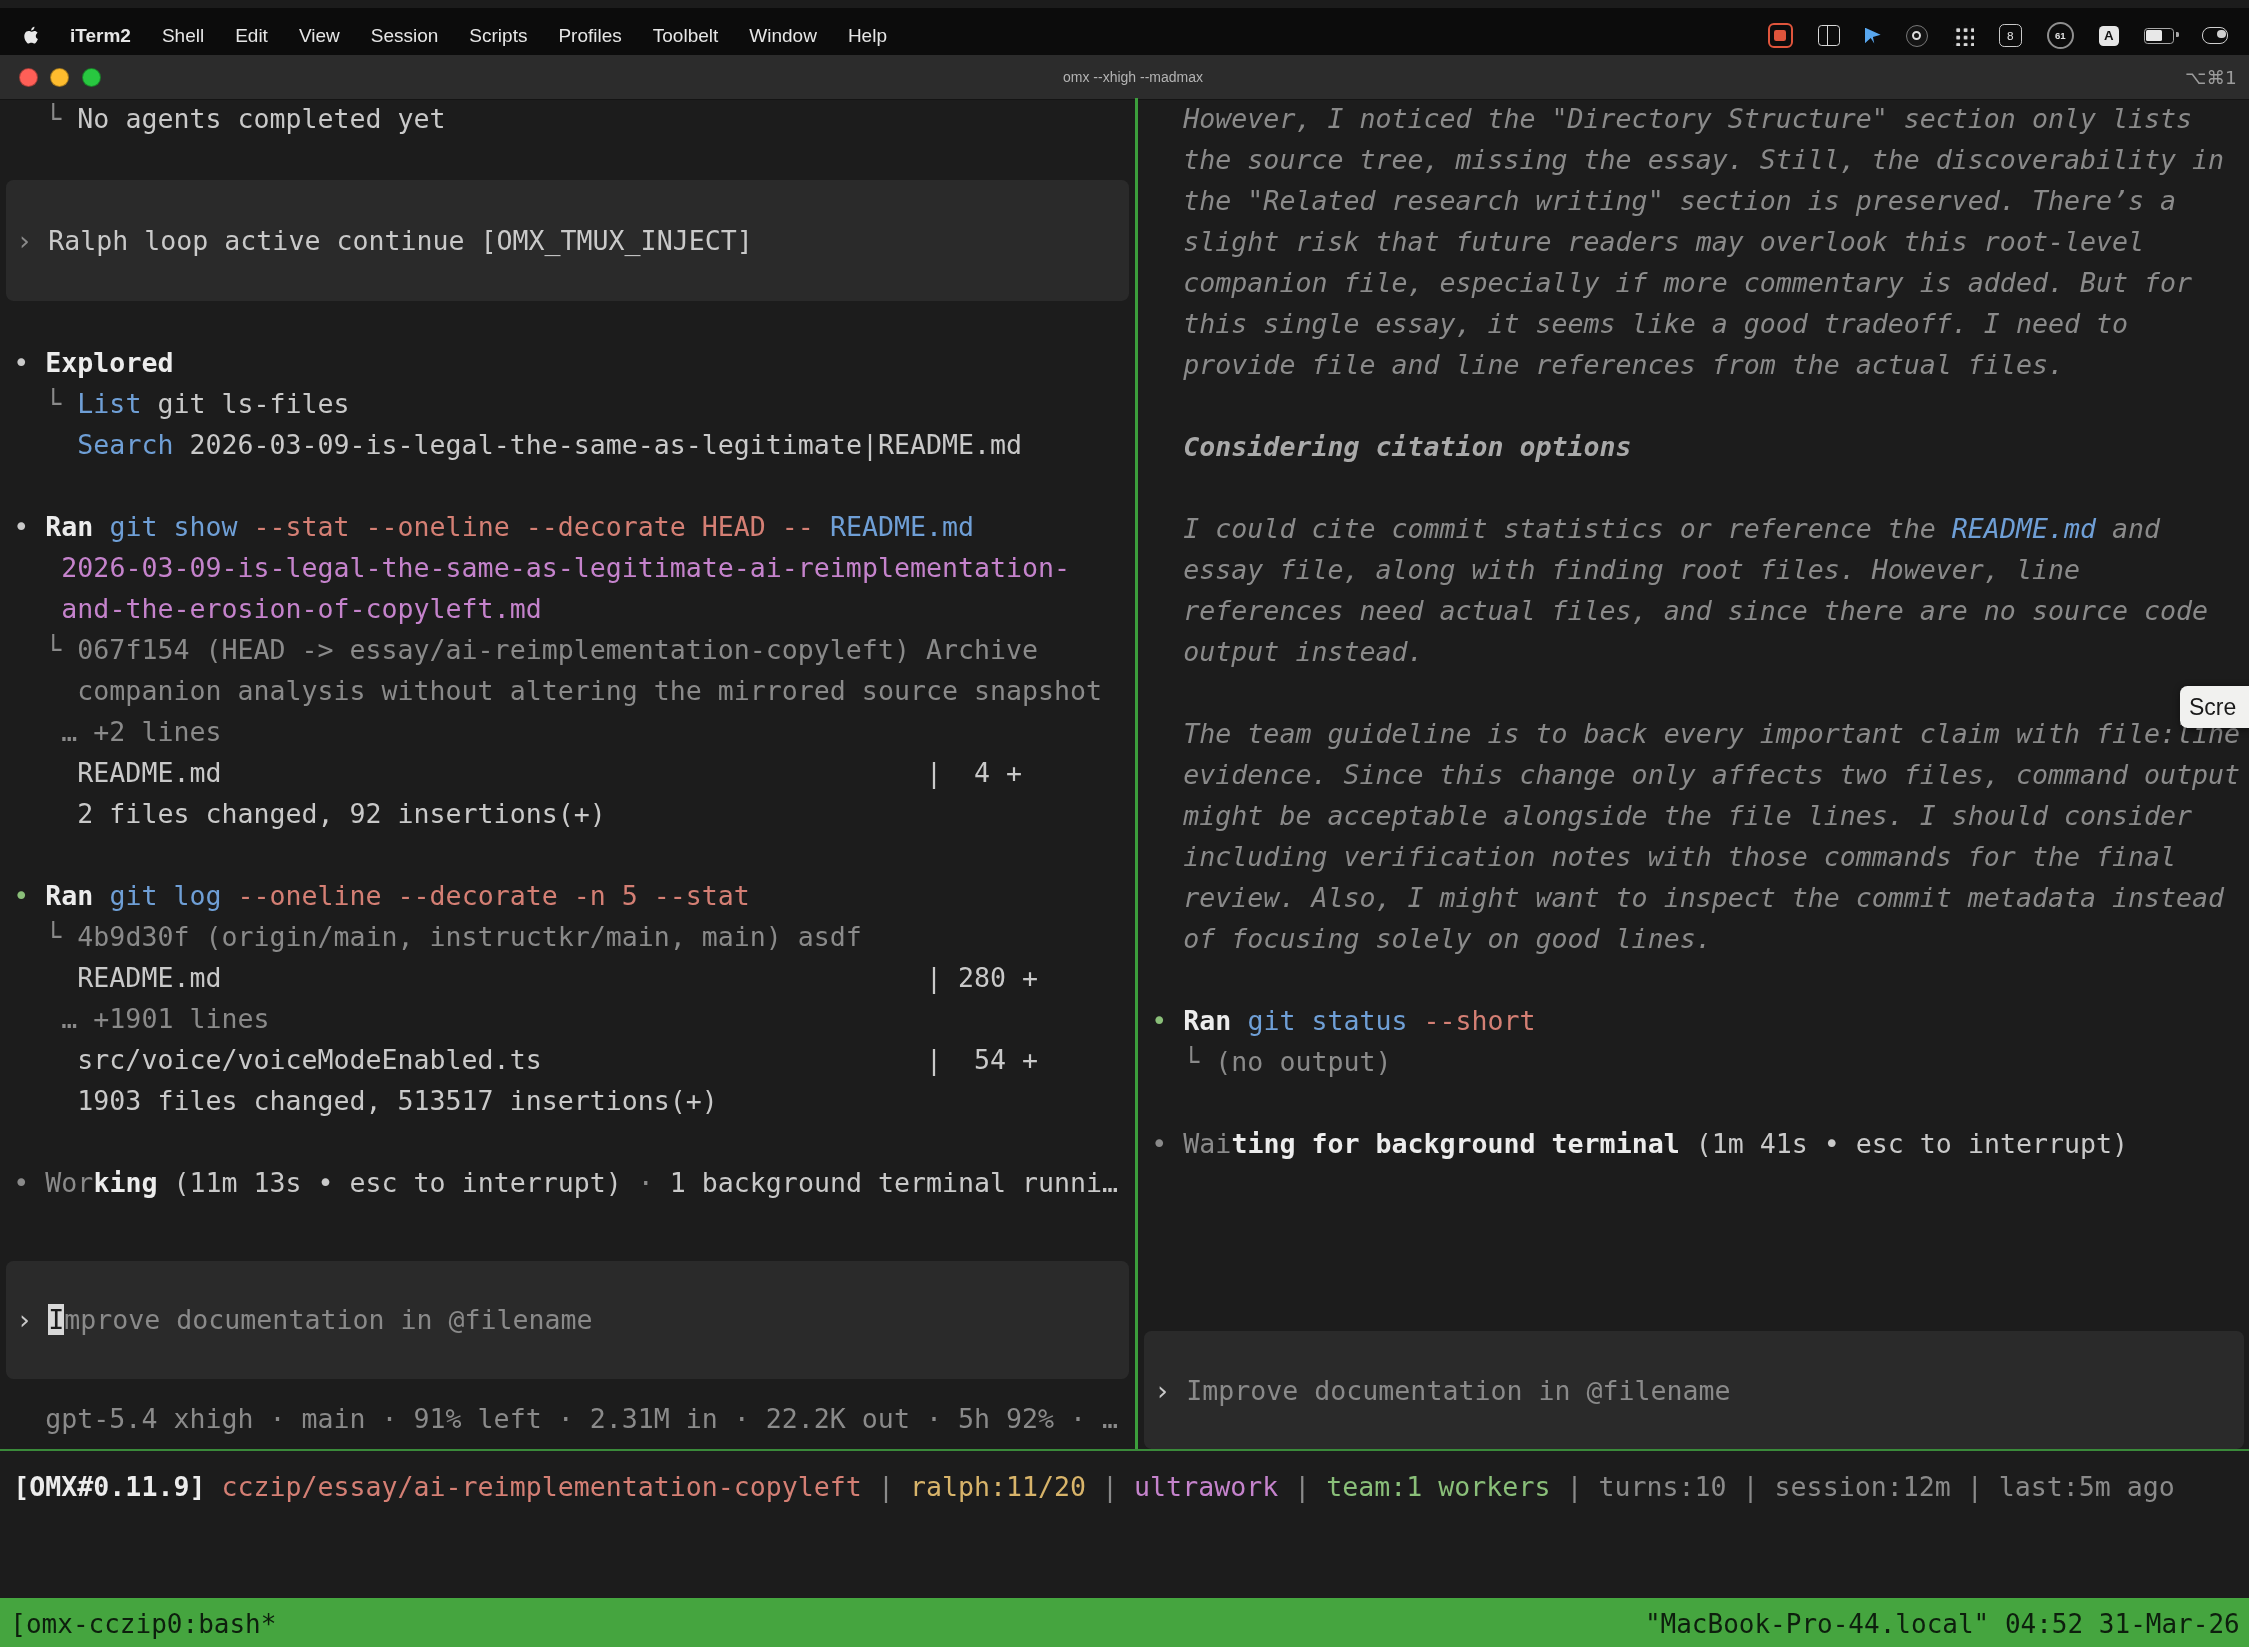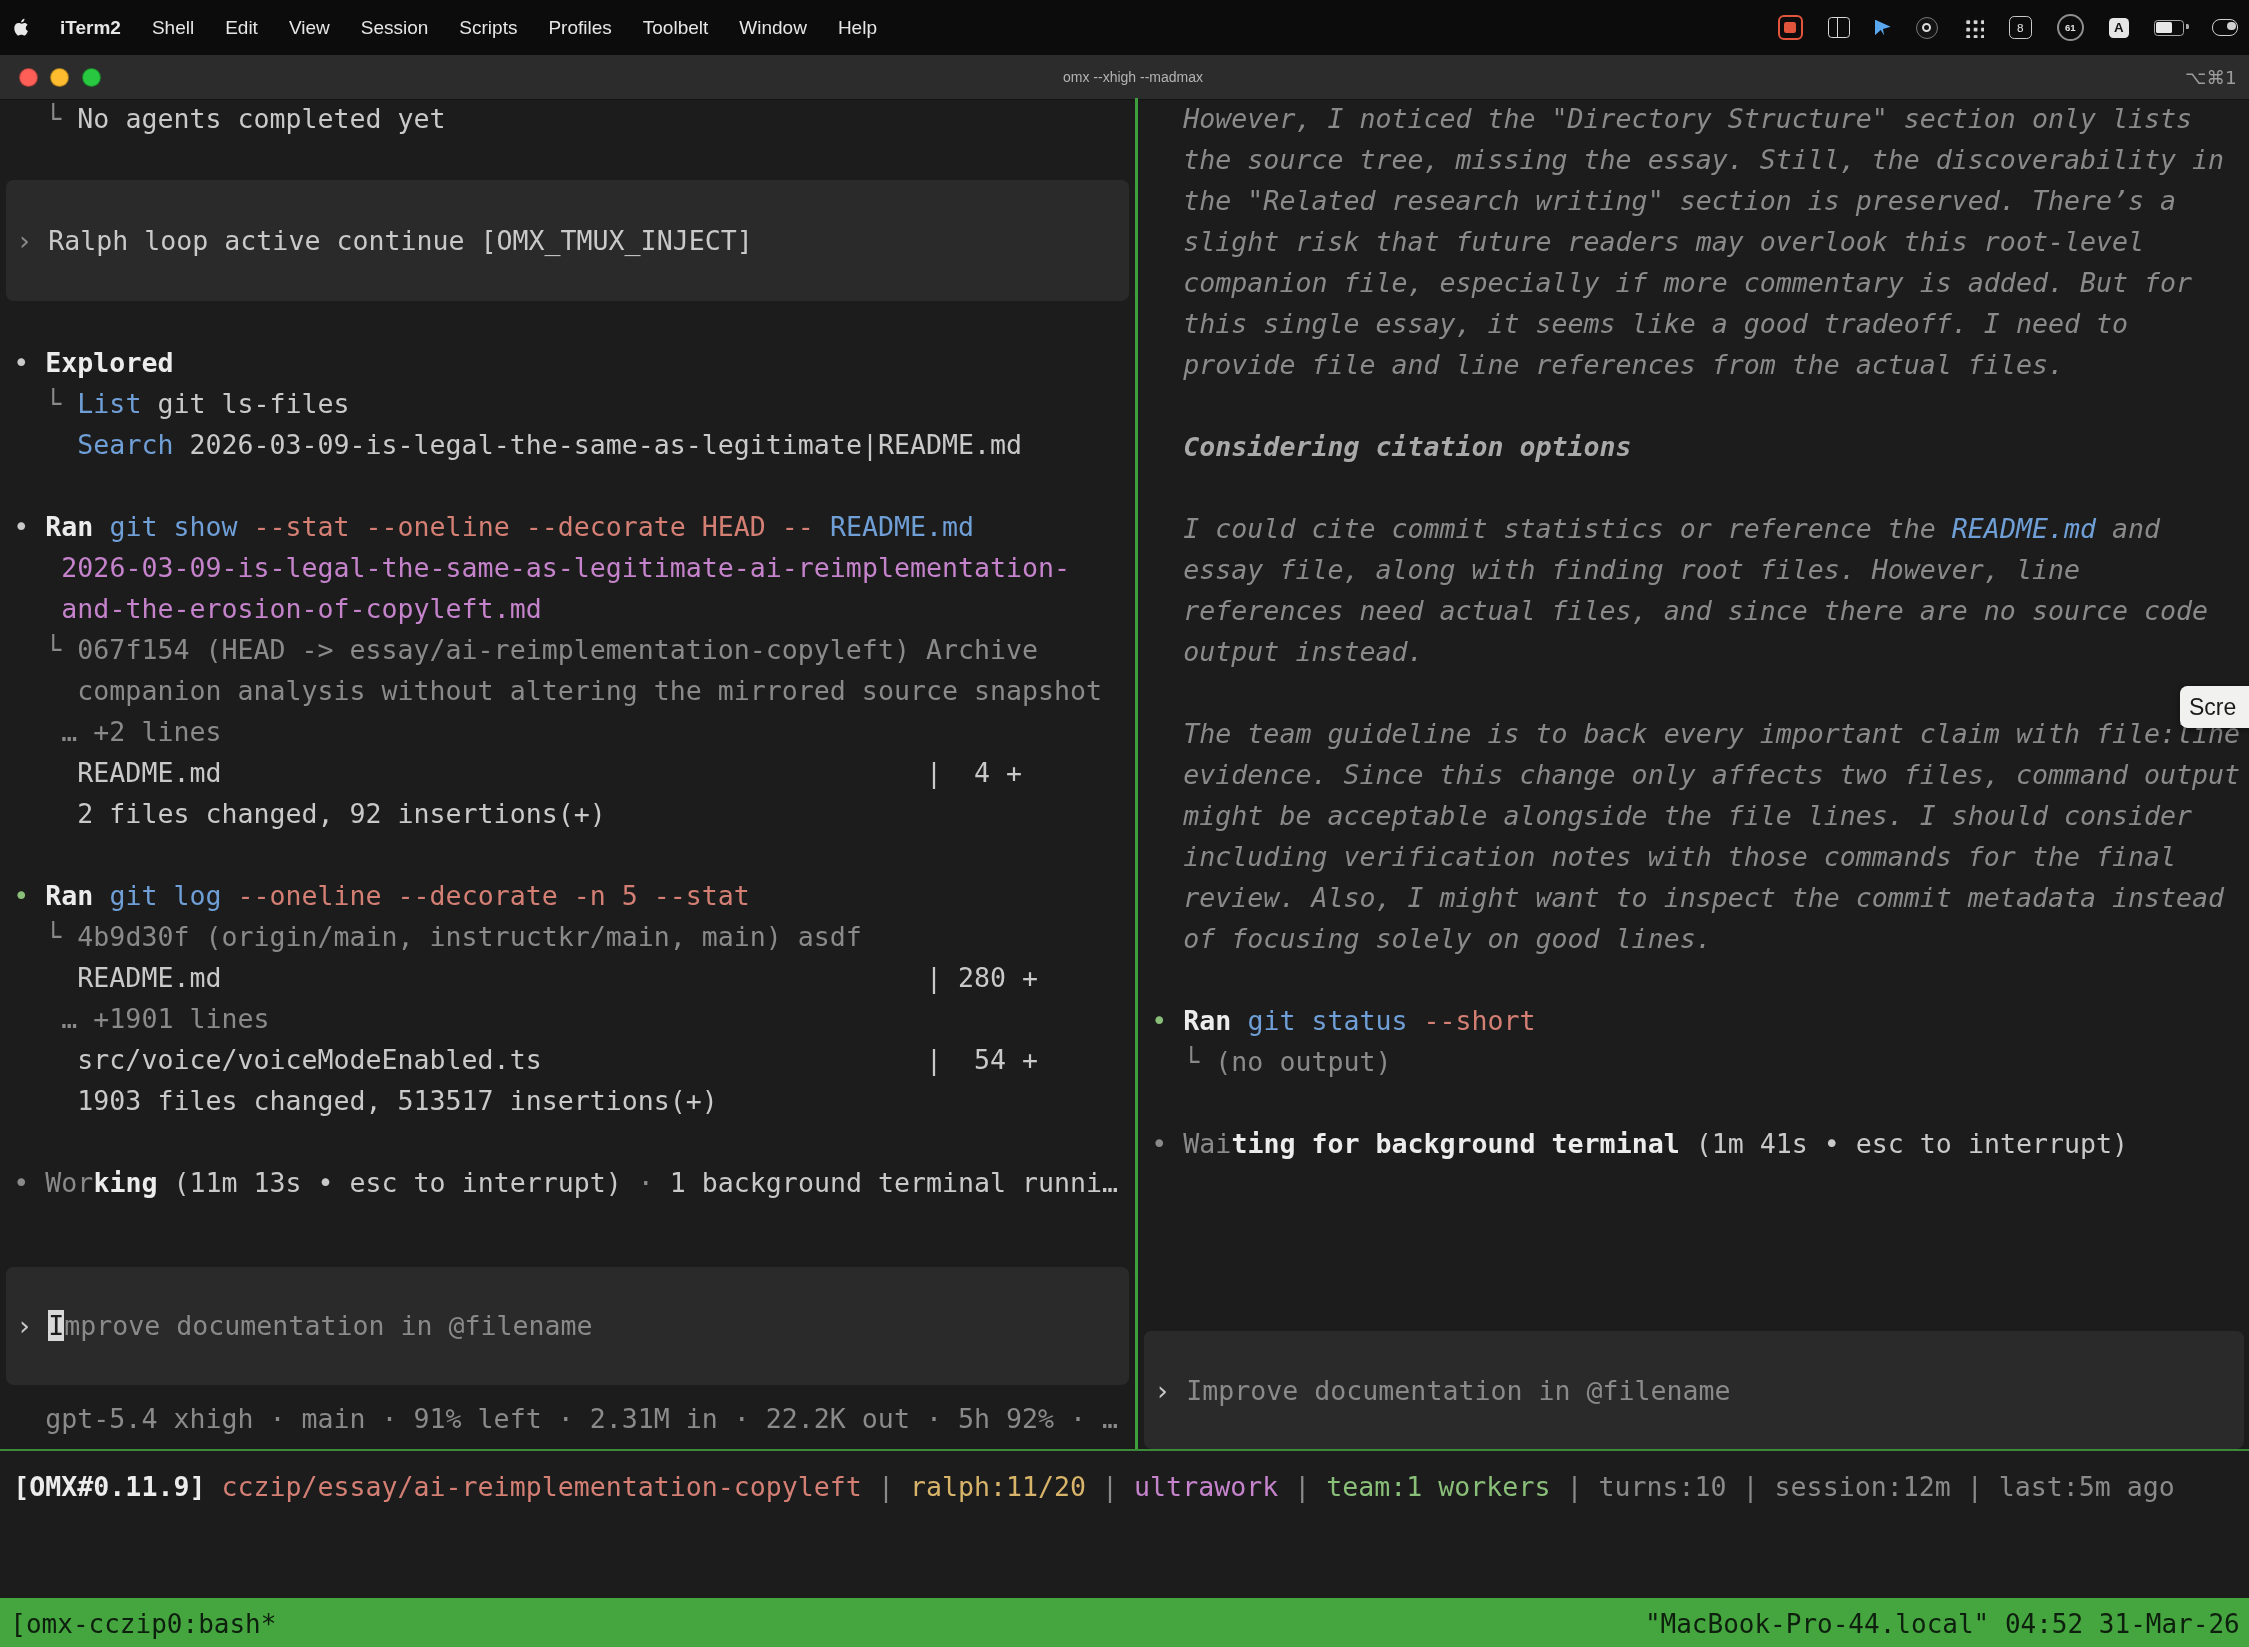--- a/index.html
+++ b/index.html
@@ -1,21 +1,21 @@
 <!DOCTYPE html>
 <html style="--bg: #1c1c1c; --panel-bg: #2a2a2a; --menubar-bg: #0c0c0c; --titlebar-bg: #2c2c2c; --fg: #c9c9c9; --dim: #8a8a8a; --bright: #ececec; --blue: #6f9fd6; --red: #d47f74; --magenta: #c583cc; --green: #8abf79; --yellow: #d8b46a; --divider-green: #3c9e3c; --tmux-green: #45a53f; --traffic-red: #ff5f57; --traffic-yellow: #febc2e; --traffic-green: #28c840; --recording-red: #e0553c;font-size:11.8px"><head>
 <meta charset="utf-8">
 <style>
   html,body{margin:0;padding:0;background:#000;}
   #screen{position:relative;width:2250px;height:1648px;overflow:hidden;
           background:var(--bg,#1c1c1c);font-family:"DejaVu Sans Mono",monospace;}
 
   
-  .menubar{position:absolute;top:0;left:0;right:0;height:55px;background:var(--menubar-bg,#0c0c0c);
-           display:flex;align-items:center;padding:0 12px;gap:31px;
+  .menubar{position:absolute;top:8px;left:0;right:0;height:55px;background:var(--menubar-bg,#0c0c0c);
+           display:flex;align-items:center;padding:0 22px;gap:31px;
            font-family:"Liberation Sans",sans-serif;font-size:19px;color:#e6e6e6;}
   .mi{cursor:default;white-space:nowrap;}
   .mi.app{font-weight:bold;}
   .apple{display:inline-flex;align-items:center;}
   .mb-right{margin-left:auto;display:flex;align-items:center;gap:25px;}
   .ic{display:inline-flex;align-items:center;justify-content:center;}
   .ic-rec{width:20.7px;height:20.7px;border:2.2px solid var(--recording-red,#e0553c);border-radius:5.9px;position:relative;}
   .ic-rec::after{content:"";position:absolute;inset:4.4px;background:var(--recording-red,#e0553c);border-radius:2.2px;}
   .ic-tile{width:20px;height:18.5px;border:1.5px solid #d8d8d8;border-radius:3.7px;position:relative;}
   .ic-tile::after{content:"";position:absolute;left:8px;top:0;bottom:0;width:1.5px;background:#d8d8d8;}
@@ -58,21 +58,21 @@
   .red{color:var(--red,#d47f74);}
   .magenta{color:var(--magenta,#c583cc);}
   .green{color:var(--green,#8abf79);}
   .yellow{color:var(--yellow,#d8b46a);}
   .italic{font-style:italic;}
   .panel{background:var(--panel-bg,#2a2a2a);border-radius:7.4px;margin:0 5.9px;}
   .ralph{margin-top:41px;height:121px;display:flex;align-items:center;padding-left:10.3px;}
   .ralph .term-line{padding-left:0;height:auto;}
   .inputbox{margin-top:auto;height:118px;display:flex;align-items:center;padding-left:10.3px;white-space:pre;}
   .cursorblk{display:inline-block;background:#d8d8d8;color:#1c1c1c;white-space:pre;}
-  .pfooter{margin-top:13px;margin-bottom:10.3px;padding-left:calc(13.3px + 2ch);}
+  .pfooter{margin-top:19px;margin-bottom:10.3px;padding-left:calc(13.3px + 2ch);}
 
   
   .bottom{position:absolute;top:1449px;left:0;right:0;height:199px;background:var(--bg,#1c1c1c);
           border-top:2.2px solid #3a8a3a;}
   .omx{margin-top:14.8px;font-size:26.6px;}
   .tmuxbar{position:absolute;left:0;right:0;bottom:0;height:52px;background:var(--tmux-green,#45a53f);
            color:#0d1f0d;display:flex;align-items:center;justify-content:space-between;
            padding:0 10.3px;font-size:26px;white-space:pre;}
 
   

